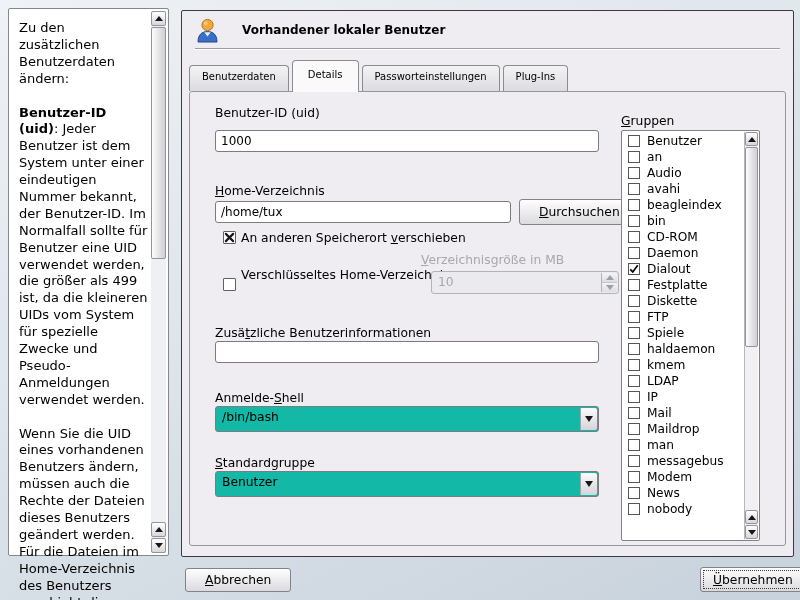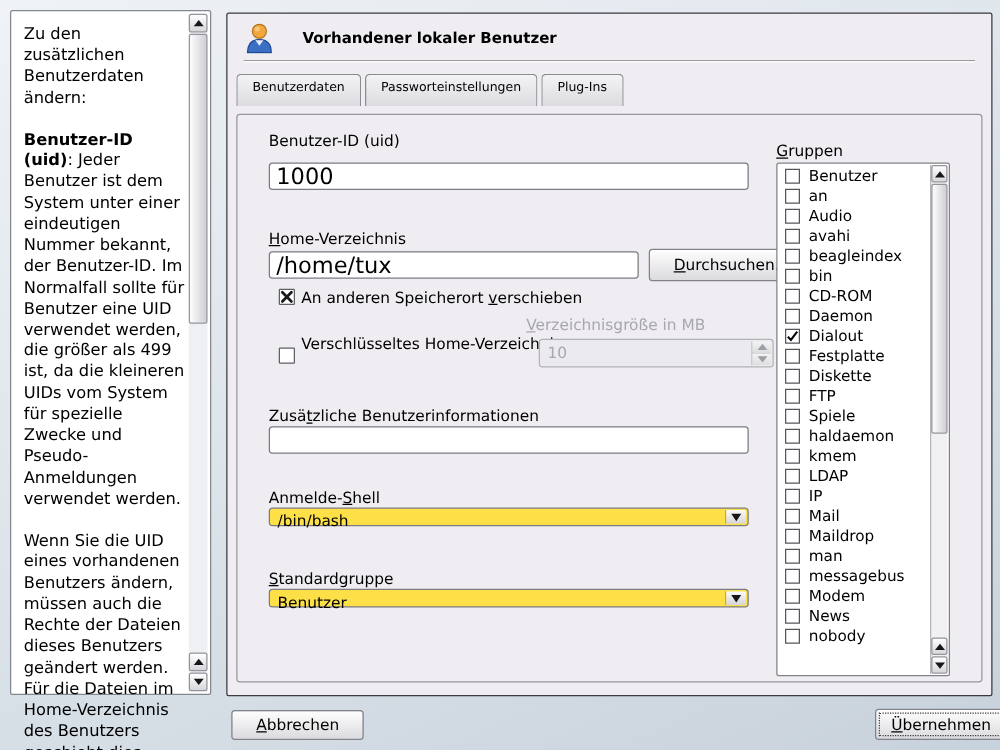--- a/index.html
+++ b/index.html
@@ -45,31 +45,31 @@
     border-radius:4px 4px 0 0; position:relative; top:0; }
   .tab.active { height:32px; padding:8px 15px 6px; background:#fafafa; top:1px; z-index:4; }
 
   .frame { position:absolute; left:7px; top:80px; width:597px; height:455px;
     border:1px solid #96969d; border-radius:3px; }
 
   .flabel { position:absolute; font-size:12.3px; white-space:nowrap; }
   .flabel.dis { color:#a7a7ad; }
 
   .tinput { position:absolute; height:22px; background:#fff; border:1px solid #7b7b83; border-radius:3px;
-    font-family:inherit; font-size:18px; padding:2px 5px; color:#000; outline:none; }
+    font-family:inherit; font-size:12px; padding:2px 5px; color:#000; outline:none; }
 
   .pushbtn { background:linear-gradient(180deg,#fefefe,#dbdade); border:1px solid #82828a; border-radius:3px;
     font-family:inherit; font-size:12.3px; padding:4px 19px; white-space:nowrap; }
 
   .chkbox { position:absolute; width:13px; height:13px; background:#fff; border:1px solid #5f5f67;
     border-radius:1px; display:flex; align-items:center; justify-content:center; }
   .chkbox svg { display:none; }
   .chkbox.checked svg { display:block; }
 
-  .combo { position:absolute; height:15px; background:#fde047; border:1px solid #7b7b83; border-radius:3px; }
+  .combo { position:absolute; height:26px; background:#14b8a6; border:1px solid #7b7b83; border-radius:3px; }
   .combo .cval { position:absolute; left:6px; top:3px; font-size:12.3px; white-space:nowrap; }
   .combo .cbtn { position:absolute; right:1px; top:1px; bottom:1px; width:17px;
     background:linear-gradient(180deg,#fbfbfc,#d5d5d9); border-left:1px solid #a4a4ab;
     border-radius:0 2px 2px 0; display:flex; align-items:center; justify-content:center; }
   .combo .cbtn .tri-down { border-left-width:4.5px; border-right-width:4.5px; border-top-width:6px; }
 
   .spin { position:absolute; height:23px; background:#ebeaee; border:1px solid #b2b2b8; border-radius:3px; }
   .spin .sval { position:absolute; left:6px; top:3px; font-size:12.3px; color:#a7a7ad; }
   .spin .sbtns { position:absolute; right:1px; top:1px; bottom:1px; width:16px; display:flex;
     flex-direction:column; }
@@ -131,20 +131,21 @@
       <circle cx="9.8" cy="5.2" r="2" fill="#f8c878" stroke="none"></circle>
       <path d="M2 24 C2 16.5 6 13.6 11.5 13.6 C17 13.6 21 16.5 21 24 Z" fill="#3a6fc4" stroke="#1d4a96" stroke-width="1"></path>
       <path d="M8.3 14.2 L11.5 18.5 L14.7 14.2 Z" fill="#e9eef6"></path>
     </svg>
   </span>
   <div class="dlg-title">Vorhandener lokaler Benutzer</div>
   <div class="dlg-sep"></div>
 
   <div class="tabbar">
     <div class="tab">Benutzerdaten</div>
+    <div class="tab active">Details</div>
     <div class="tab">Passworteinstellungen</div>
     <div class="tab">Plug-Ins</div>
   </div>
 
   <div class="frame">
 
     <div class="flabel" style="left:25px; top:14px;">Benutzer-ID (uid)</div>
     <input class="tinput" style="left: 25px; top: 38px; width: 384px;" value="1000">
 
     <div class="flabel" style="left:25px; top:92px;"><u>H</u>ome-Verzeichnis</div>

